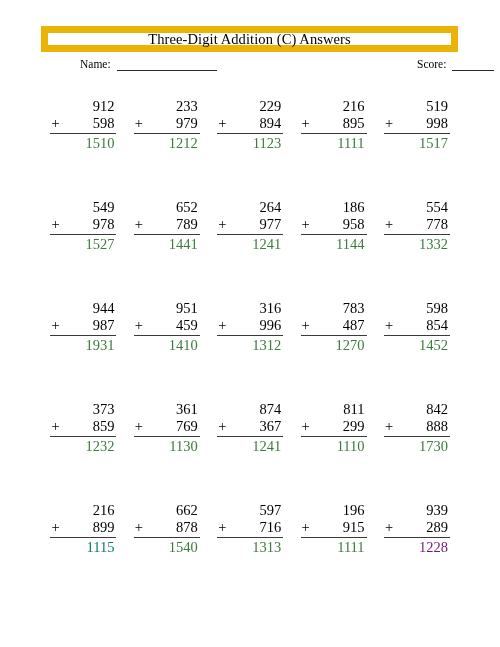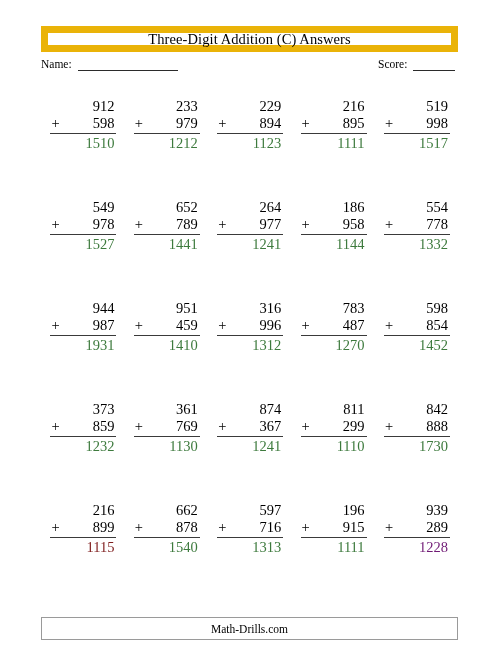--- a/index.html
+++ b/index.html
@@ -55,20 +55,21 @@
   .meta-item {
     position: absolute;
     top: 0;
     display: flex;
     align-items: flex-end;
     white-space: nowrap;
   }
   .meta-label {
     font-size: 11.5px;
     line-height: 14px;
+    margin-left: 39px;
   }
   .meta-rule {
     display: inline-block;
     border-bottom: 1px solid #2b2b2b;
     height: 12px;
     margin-left: 6px;
   }
   .meta-name  { left: 0px; }
   .meta-name .meta-rule  { width: 100px; }
   .meta-date  { left: 174px; }
@@ -404,21 +405,21 @@
       </div>
       <div class="prow">
         <div class="cell">
           <div class="sum">
             <div class="addend-top">216</div>
             <div class="addend-bottom">
               <span class="op">+</span>
               <span>899</span>
             </div>
             <div class="rule"></div>
-            <div class="answer" style="color: #7f1d1d;">1115</div>
+            <div class="answer" style="color: #0f766e;">1115</div>
           </div>
         </div>
         <div class="cell">
           <div class="sum">
             <div class="addend-top">662</div>
             <div class="addend-bottom">
               <span class="op">+</span>
               <span>878</span>
             </div>
             <div class="rule"></div>
@@ -454,17 +455,14 @@
               <span class="op">+</span>
               <span>289</span>
             </div>
             <div class="rule"></div>
             <div class="answer" style="color: #701a75;">1228</div>
           </div>
         </div>
       </div>
     </div>
 
-  <div class="footer-box">
-    <div class="footer-text">Math-Drills.com</div>
-  </div>
 
 </div>
 
 </body></html>

